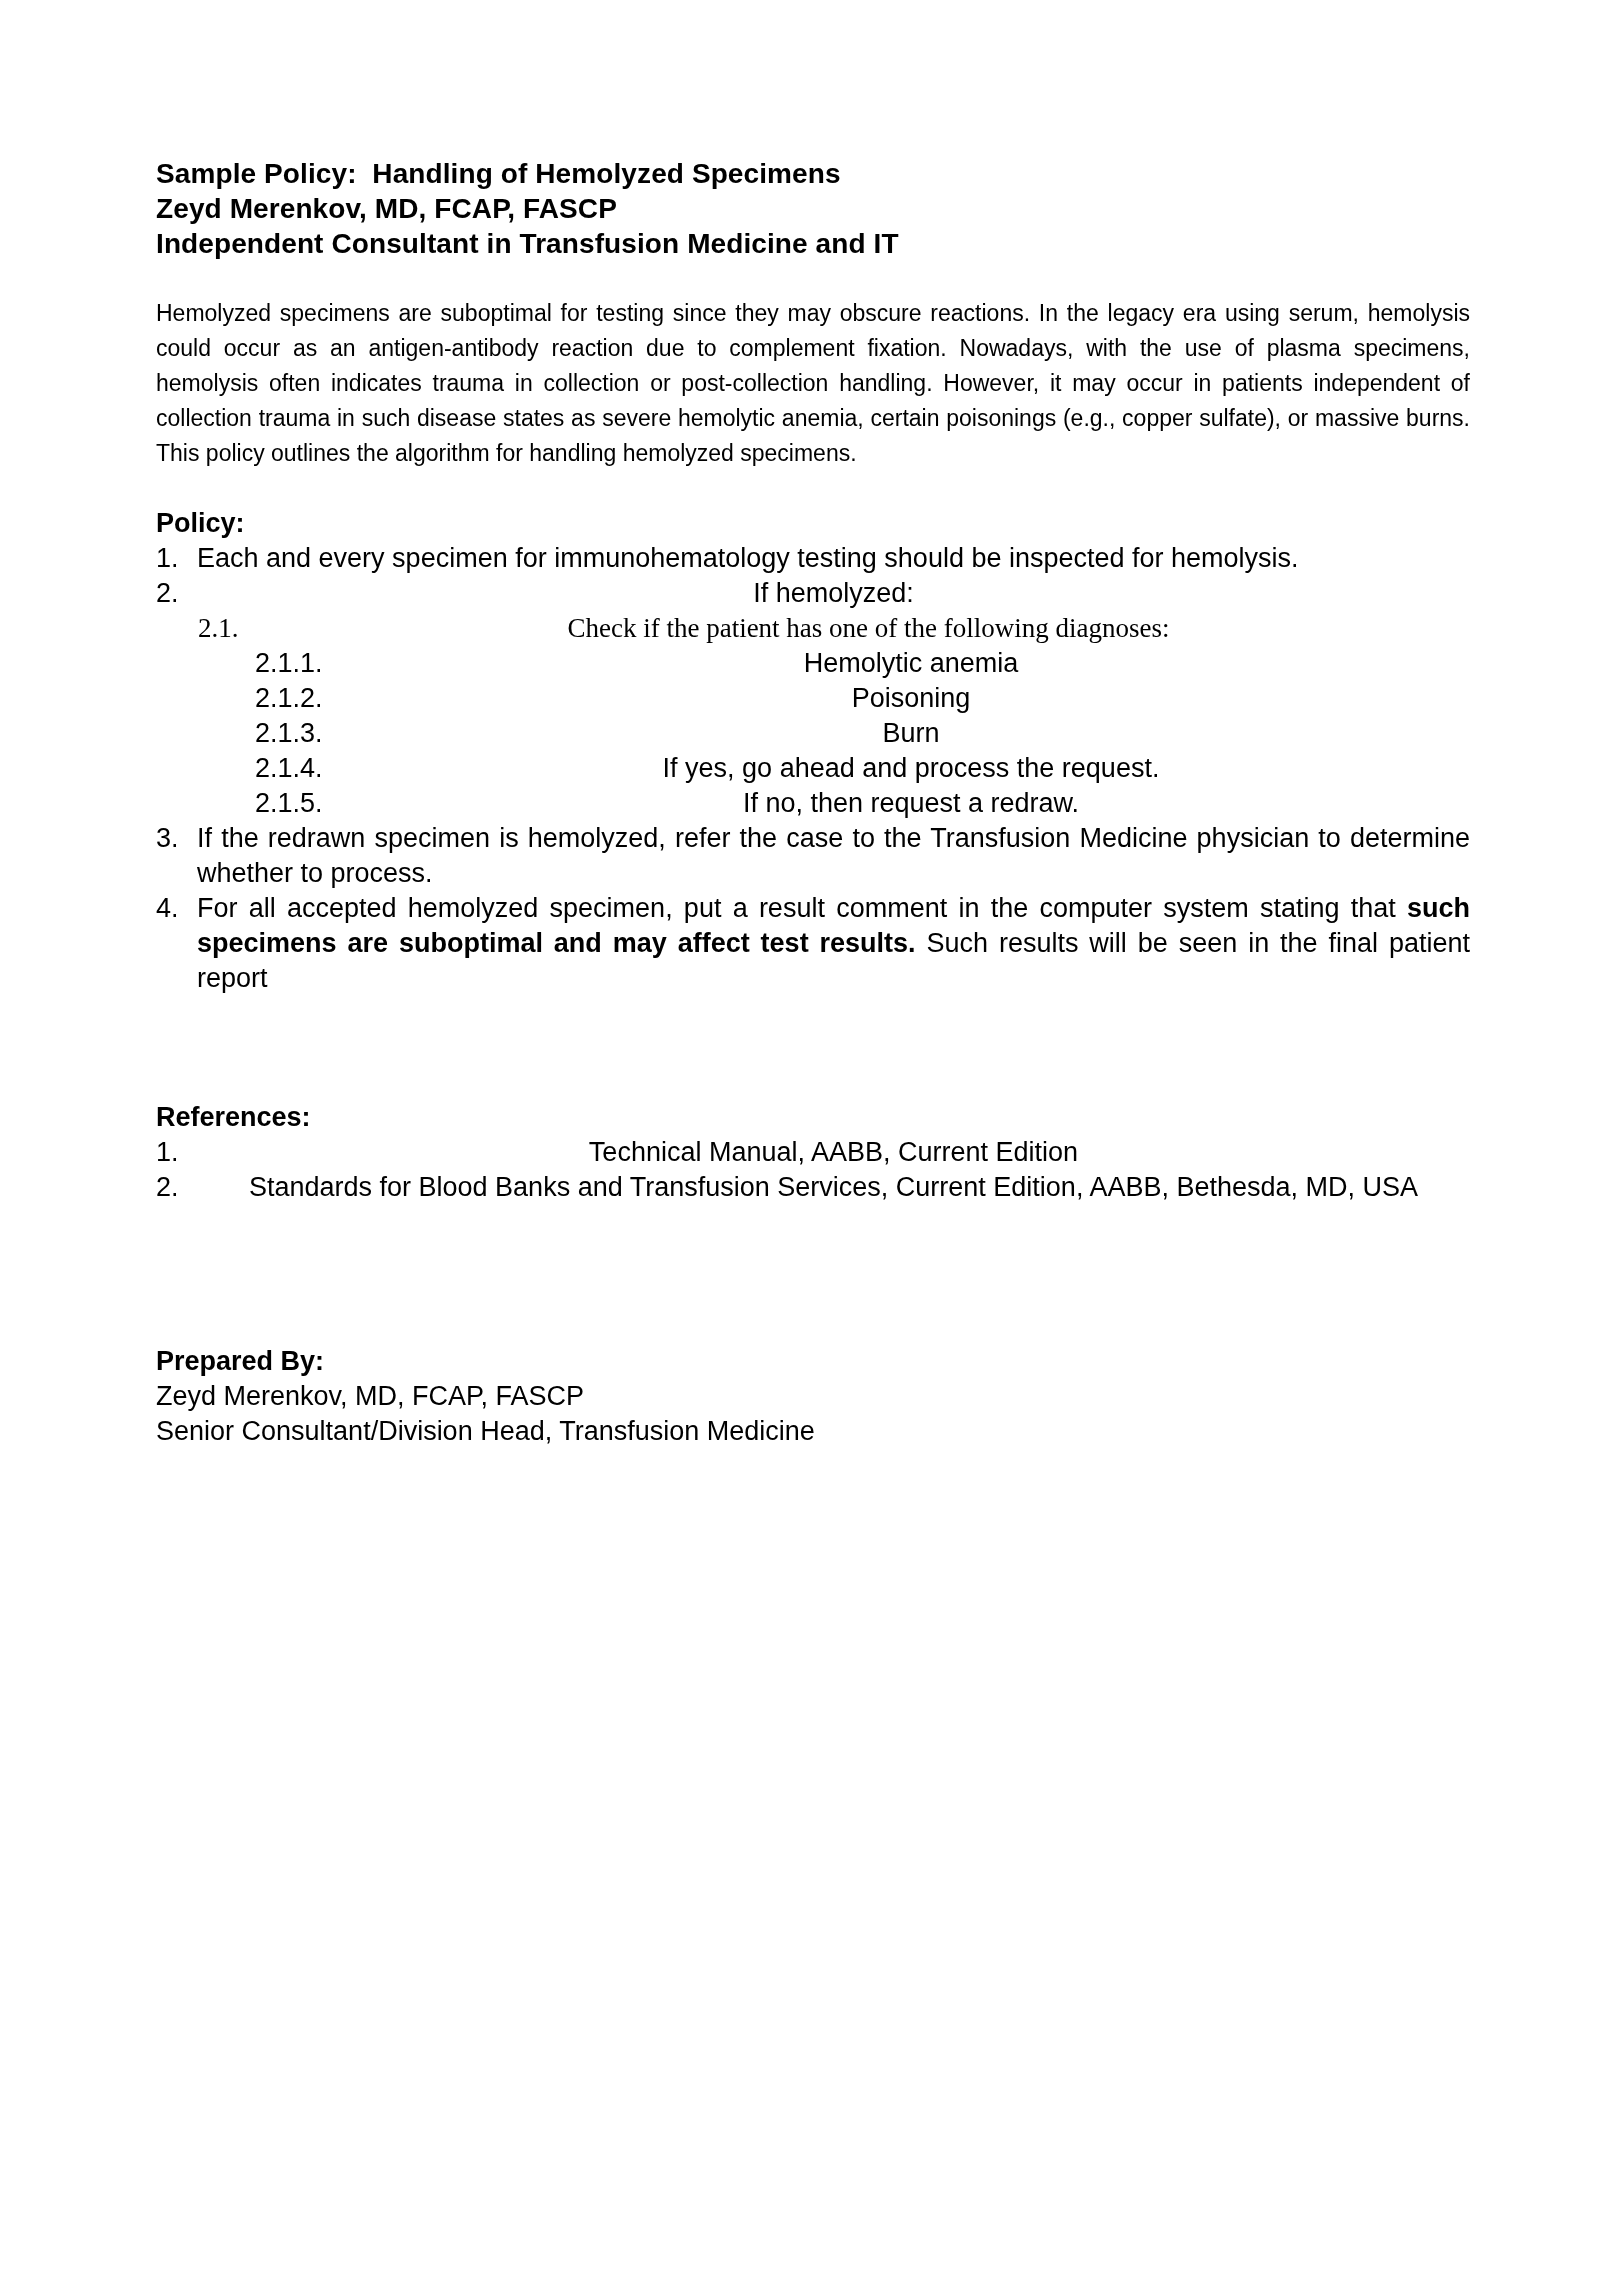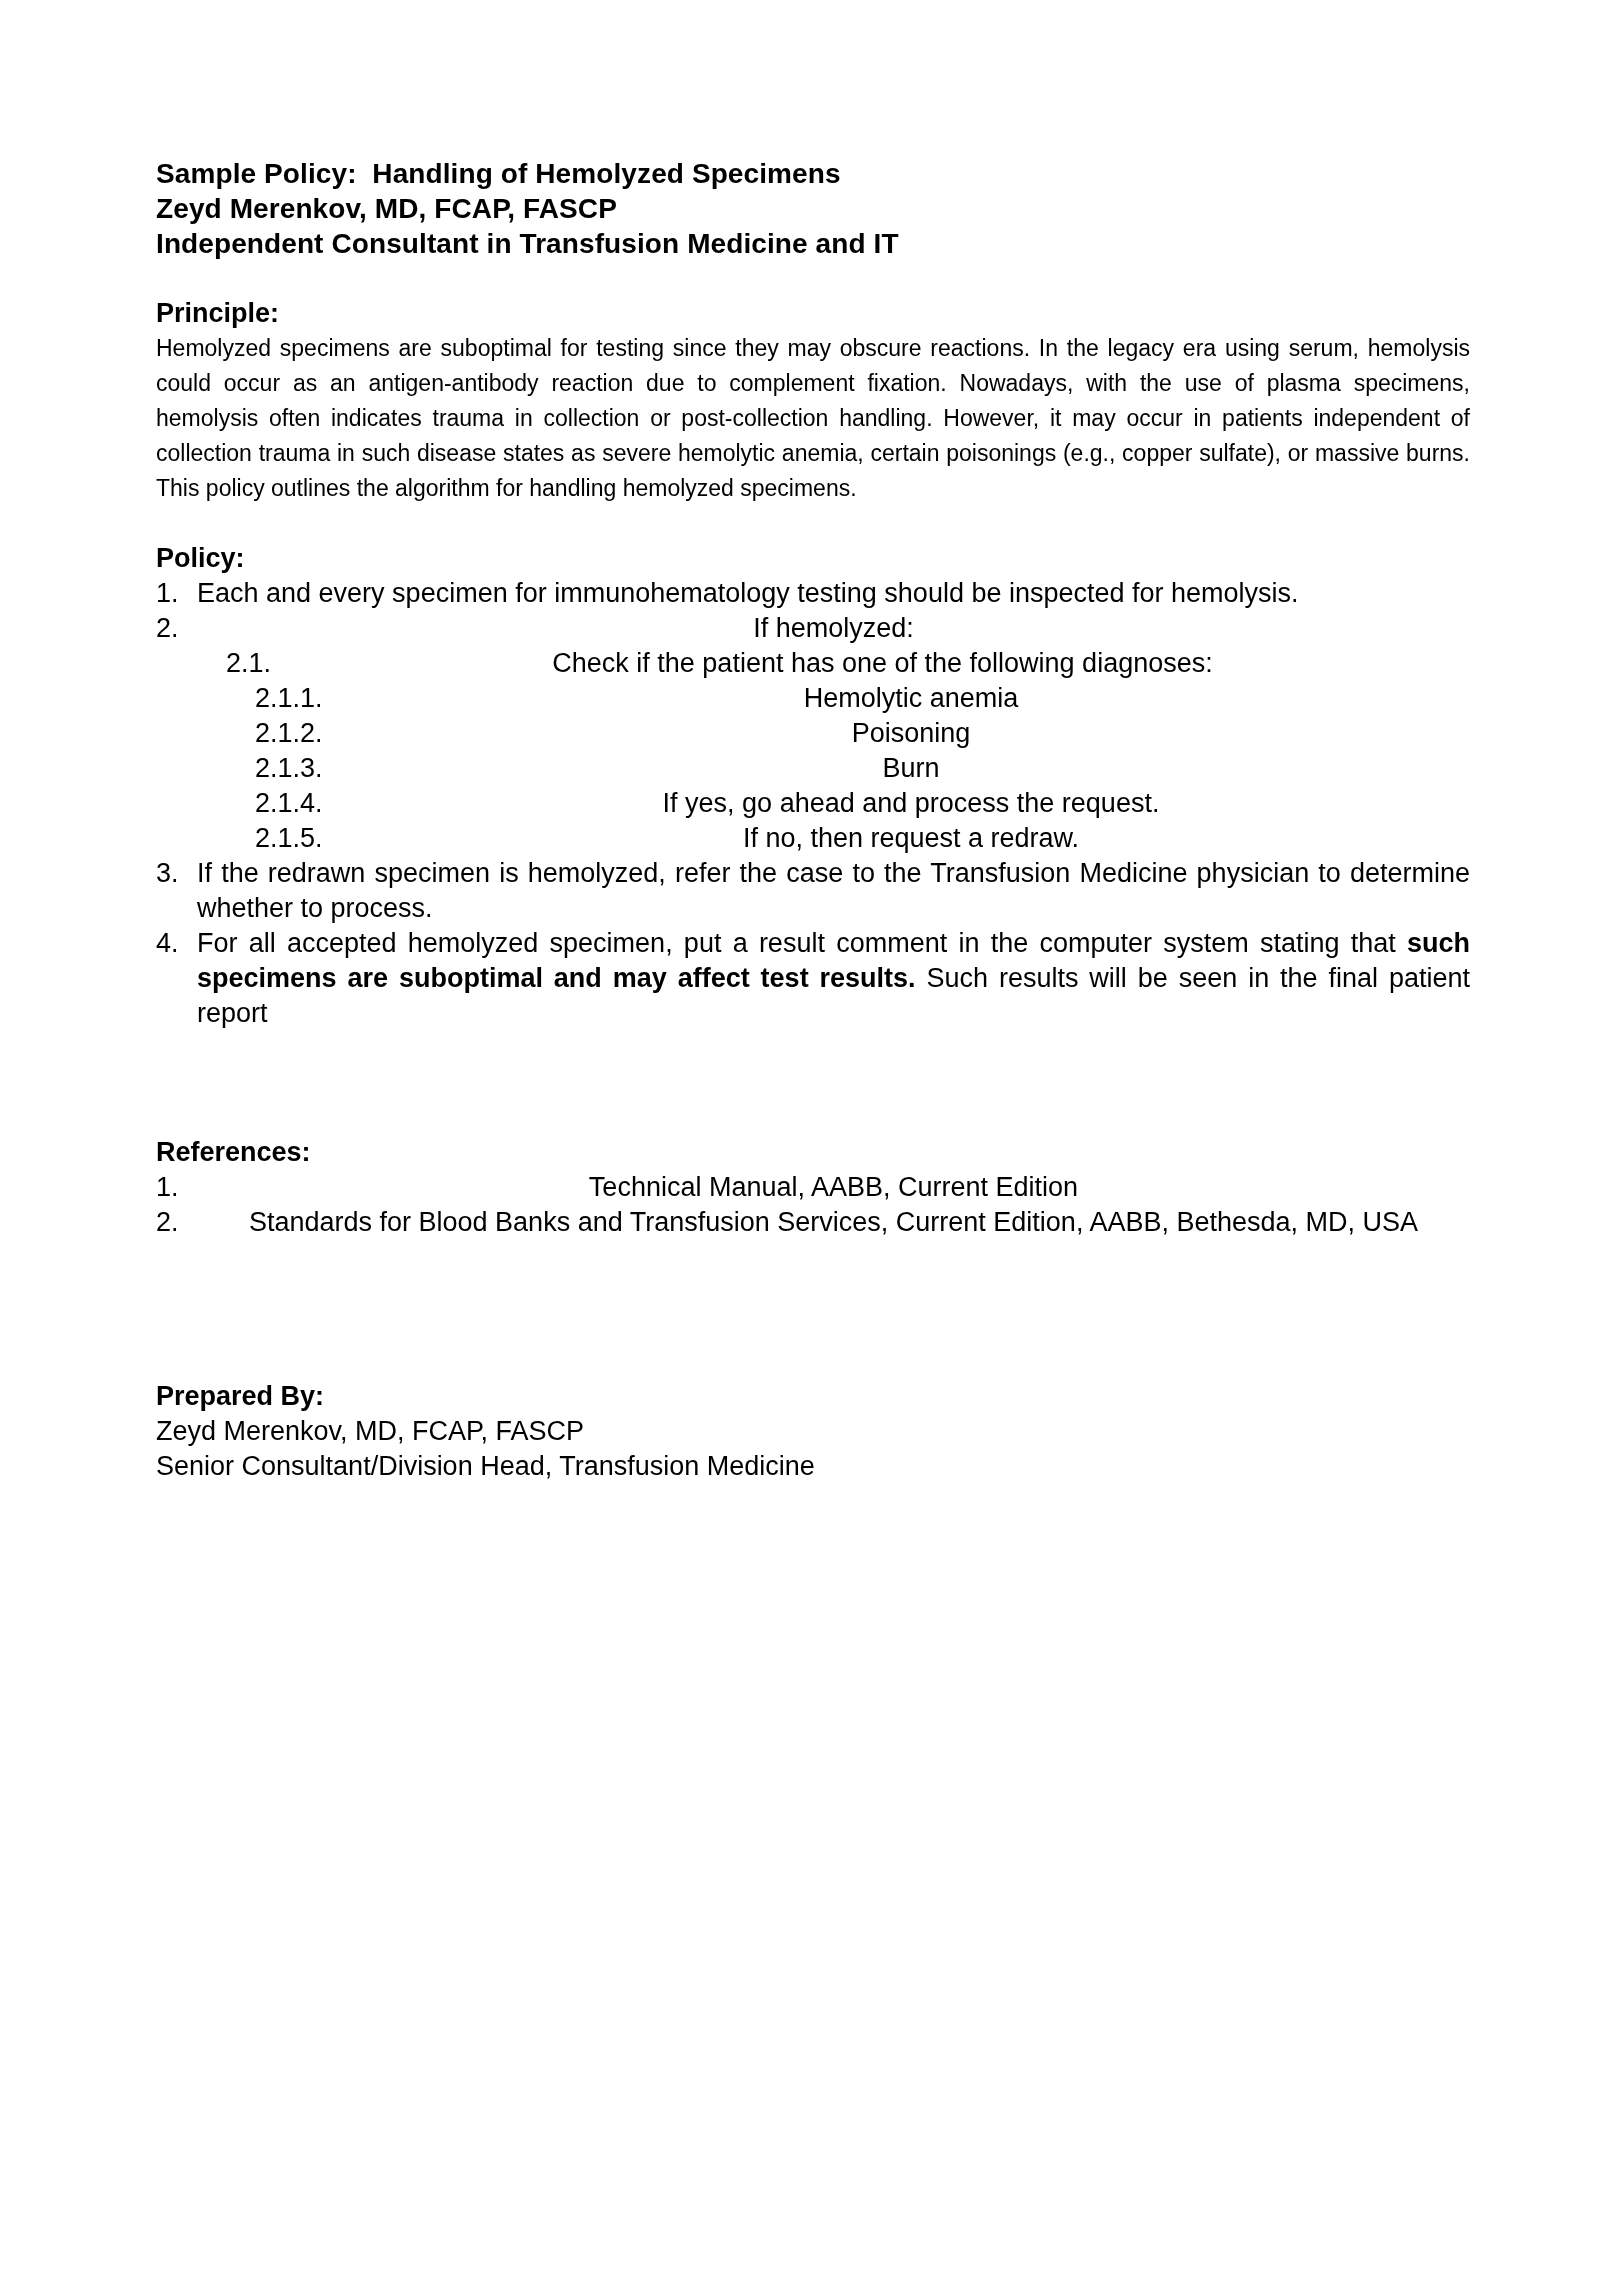--- a/index.html
+++ b/index.html
@@ -85,21 +85,21 @@
   }
   .li > .content.plain {
     text-align: center;
   }
 
   
   .lvl1 { margin-left: 0; }
   .lvl1 > .marker { width: 41px; }
 
   
-  .lvl2 { margin-left: 70px; }
+  .lvl2 { margin-left: 42px; font-family: Liberation Serif, serif; }
   .lvl2 > .marker { width: 69px; }
 
   
   .lvl3 { margin-left: 99px; }
   .lvl3 > .marker { width: 97px; }
 
   .ref-list .li > .marker { width: 41px; }
 
   b, .bold { font-weight: bold; }
 
@@ -116,21 +116,20 @@
   <div class="doc">
 
     <div class="title-block">
       <div class="title-line">Sample Policy:  Handling of Hemolyzed Specimens</div>
       <div class="title-line">Zeyd Merenkov, MD, FCAP, FASCP</div>
       <div class="title-line">Independent Consultant in Transfusion Medicine and IT</div>
     </div>
 
     <div class="spacer-1"></div>
 
-    <div class="section-heading">Principle:</div>
     <p class="para">Hemolyzed specimens are suboptimal for testing since they may obscure reactions.  In the legacy era using serum, hemolysis could occur as an antigen-antibody reaction due to complement fixation.  Nowadays, with the use of plasma specimens, hemolysis often indicates trauma in collection or post-collection handling.  However, it may occur in patients independent of collection trauma in such disease states as severe hemolytic anemia, certain poisonings (e.g., copper sulfate), or massive burns.  This policy outlines the algorithm for handling hemolyzed specimens.</p>
 
     <div class="spacer-1"></div>
 
     <div class="section-heading">Policy:</div>
 
     <div class="list">
 
       <div class="li lvl1">
         <span class="marker">1.</span>

